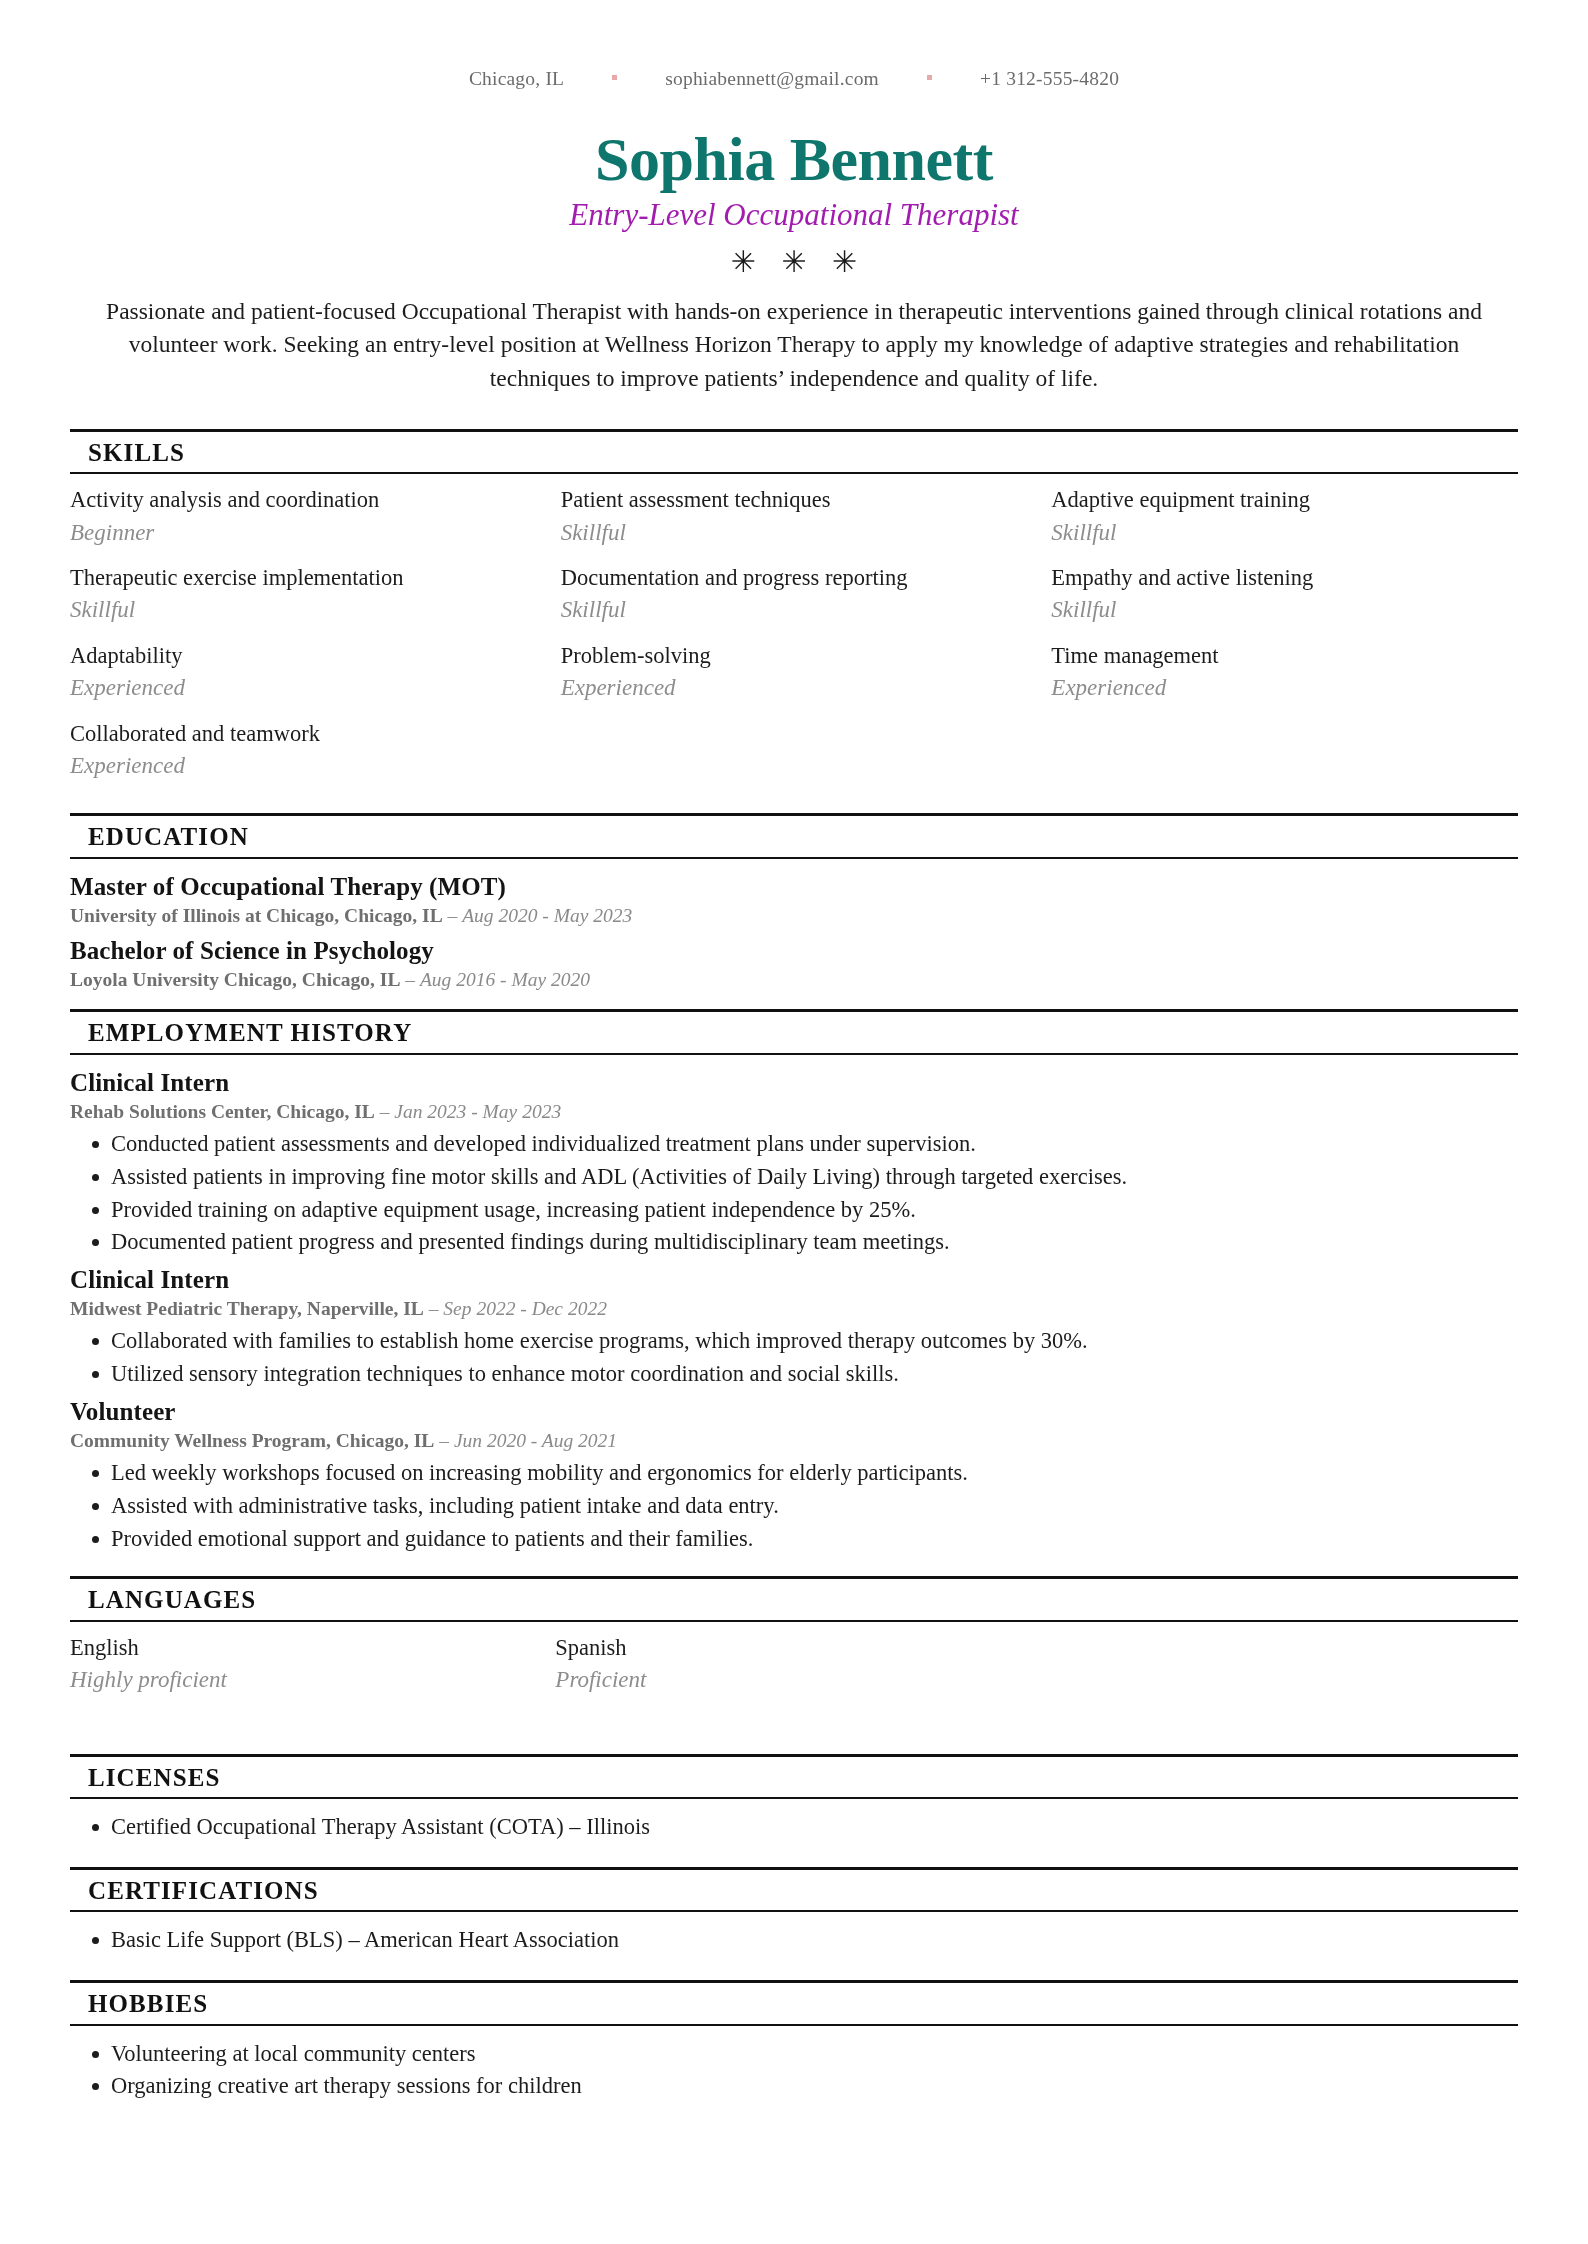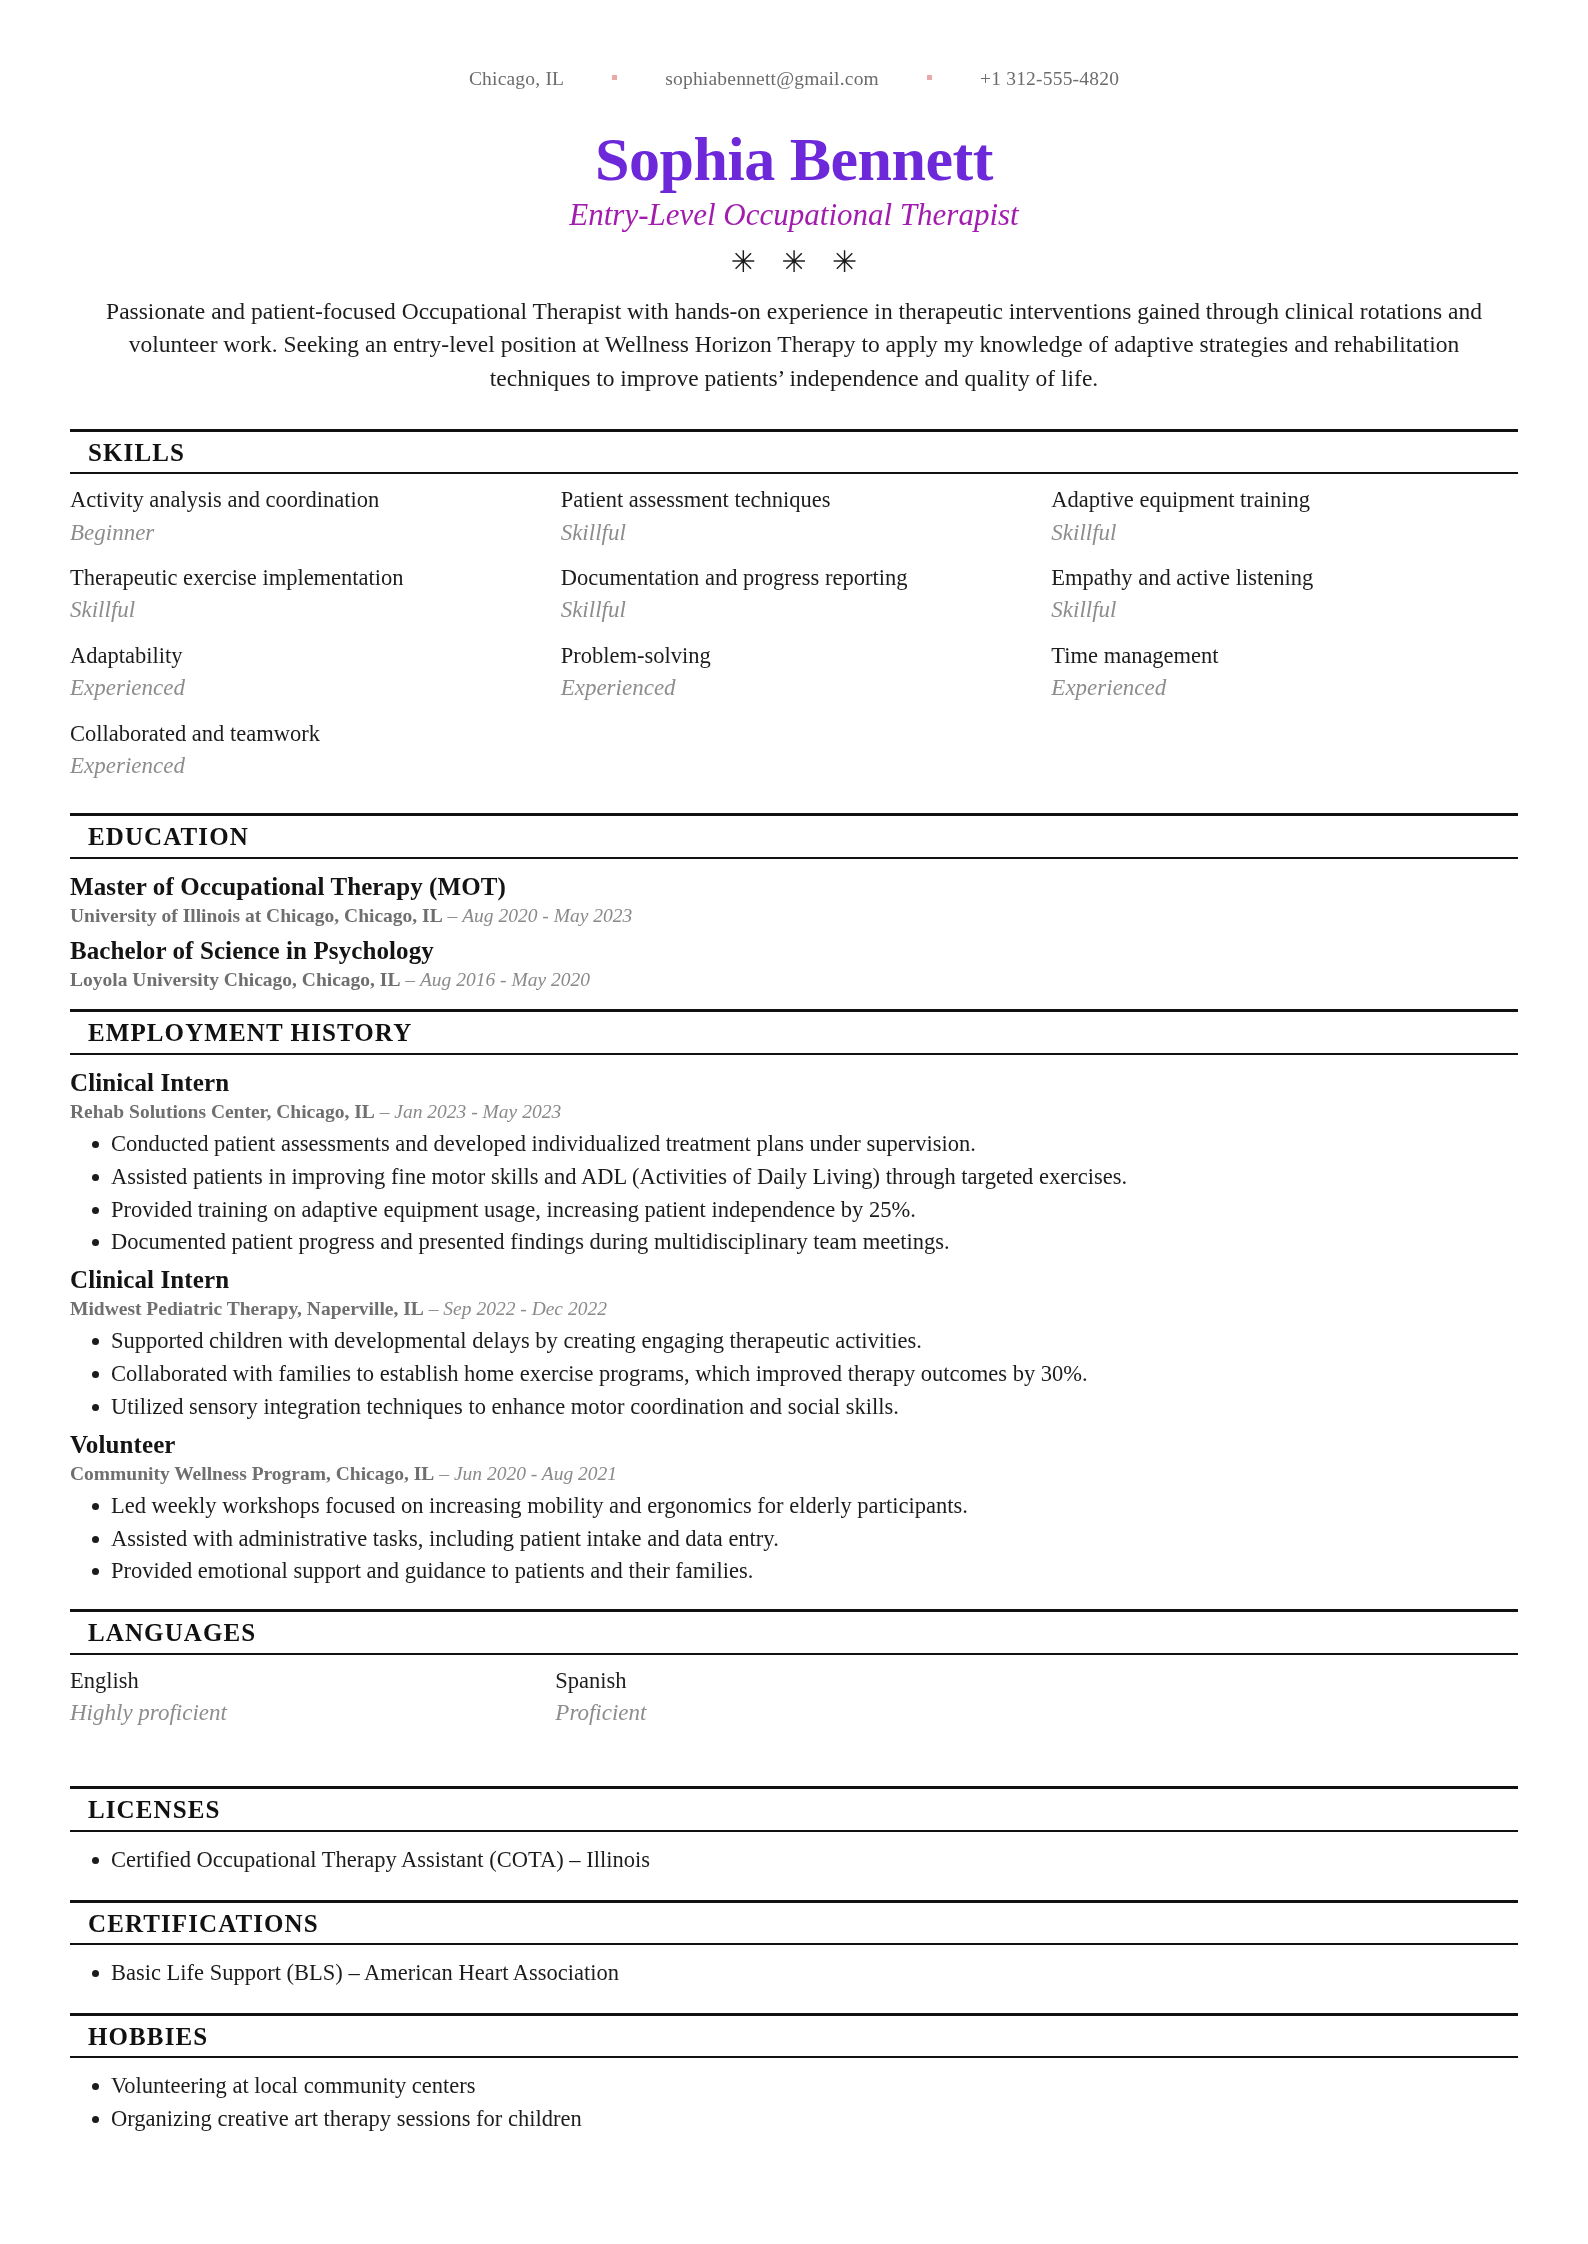--- a/index.html
+++ b/index.html
@@ -47,21 +47,21 @@
     flex: 0 0 auto;
   }
 
   .name {
     text-align: center;
     font-family: "Liberation Serif", "DejaVu Serif", serif;
     font-weight: 700;
     font-size: 62px;
     line-height: 1.02;
     letter-spacing: -0.5px;
-    color: #6d28d9;
+    color: #0f766e;
     margin-bottom: 6px;
   }
 
   .job-title {
     text-align: center;
     font-style: italic;
     font-size: 31px;
     line-height: 1.15;
     color: #a21caf;
     margin-bottom: 14px;
@@ -277,21 +277,20 @@
             <li>Conducted patient assessments and developed individualized treatment plans under supervision.</li>
             <li>Assisted patients in improving fine motor skills and ADL (Activities of Daily Living) through targeted exercises.</li>
             <li>Provided training on adaptive equipment usage, increasing patient independence by 25%.</li>
             <li>Documented patient progress and presented findings during multidisciplinary team meetings.</li>
           </ul>
         </div>
         <div class="entry">
           <div class="entry-title">Clinical Intern</div>
           <div class="entry-meta"><span class="entry-org">Midwest Pediatric Therapy, Naperville, IL</span><span class="entry-dash"> – </span><span class="entry-dates">Sep 2022 - Dec 2022</span></div>
           <ul class="bullets">
-            <li>Supported children with developmental delays by creating engaging therapeutic activities.</li>
             <li>Collaborated with families to establish home exercise programs, which improved therapy outcomes by 30%.</li>
             <li>Utilized sensory integration techniques to enhance motor coordination and social skills.</li>
           </ul>
         </div>
         <div class="entry">
           <div class="entry-title">Volunteer</div>
           <div class="entry-meta"><span class="entry-org">Community Wellness Program, Chicago, IL</span><span class="entry-dash"> – </span><span class="entry-dates">Jun 2020 - Aug 2021</span></div>
           <ul class="bullets">
             <li>Led weekly workshops focused on increasing mobility and ergonomics for elderly participants.</li>
             <li>Assisted with administrative tasks, including patient intake and data entry.</li>

